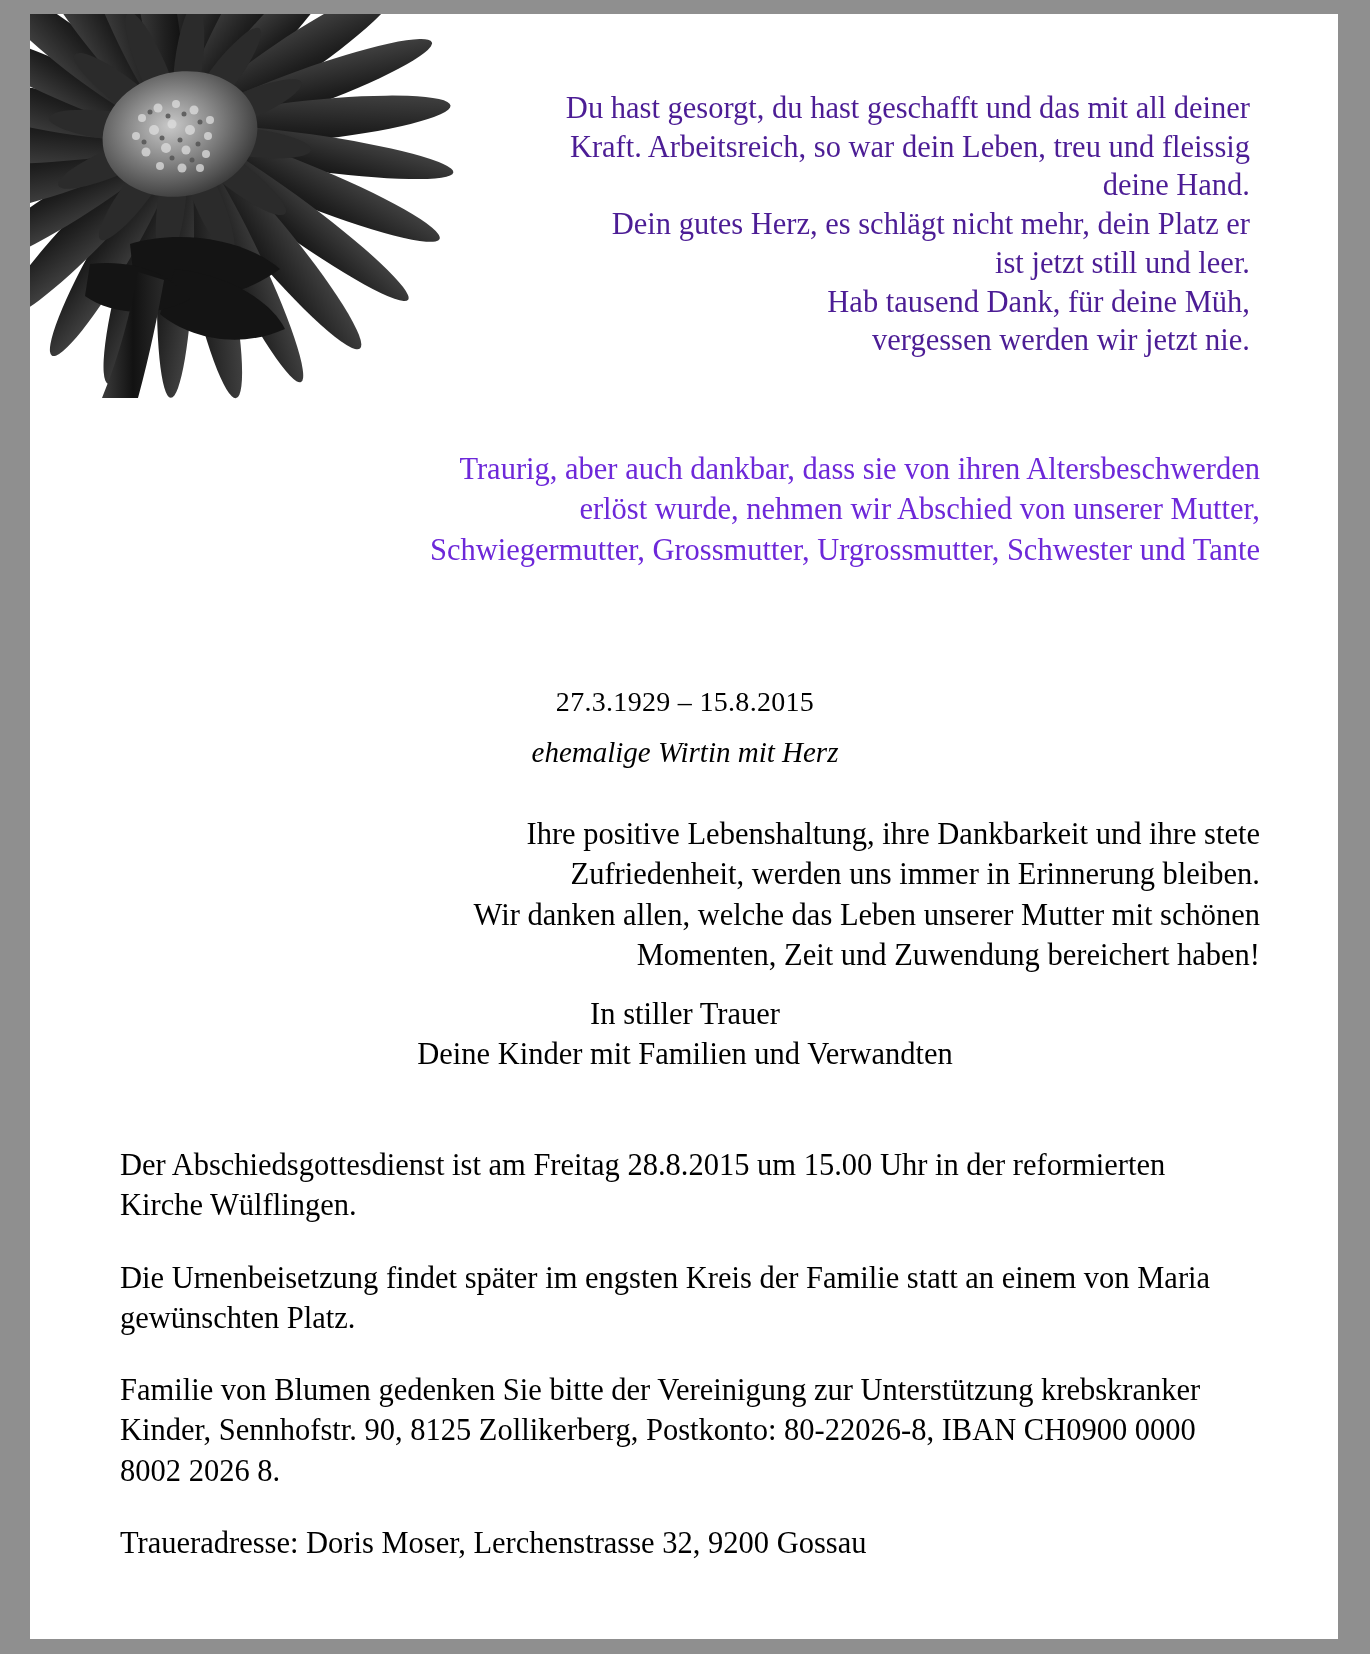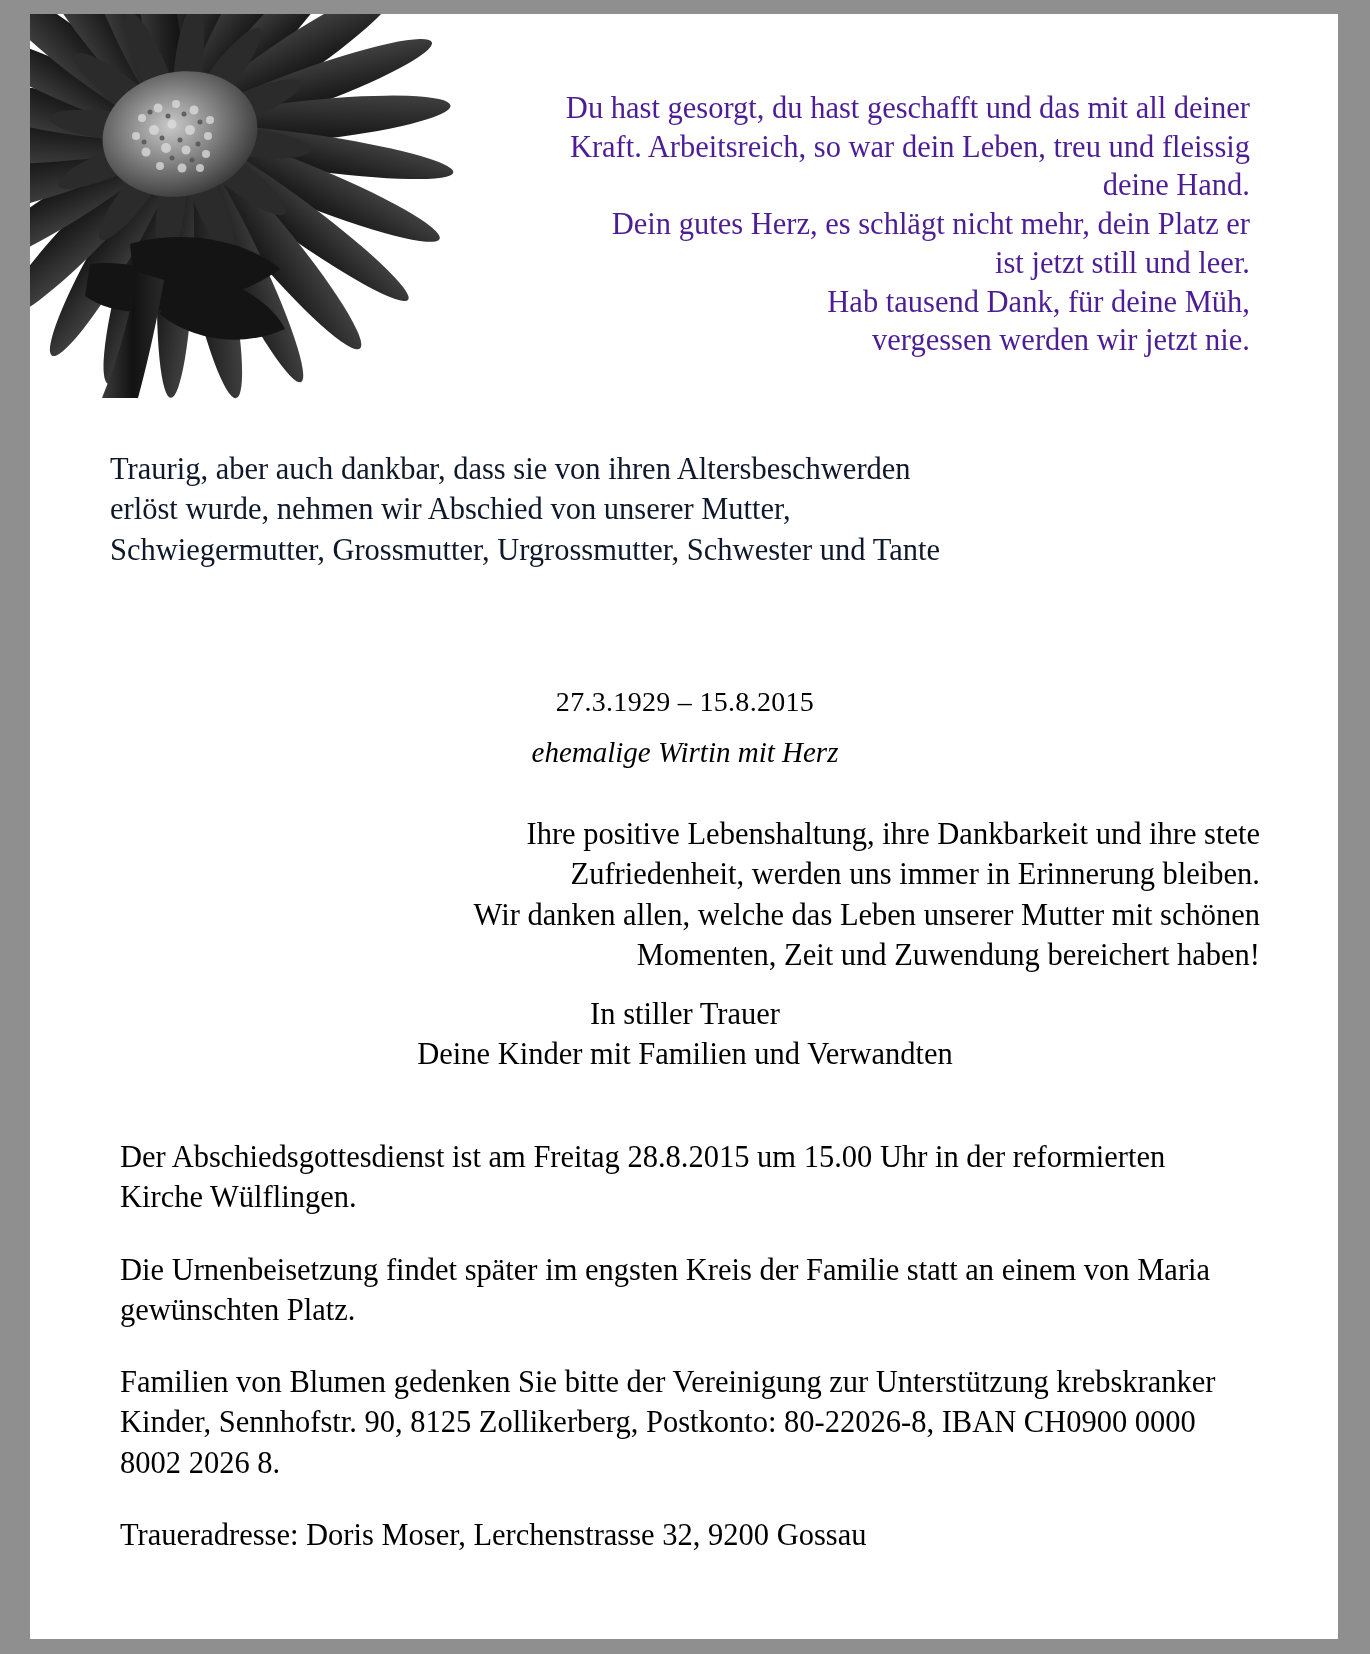--- a/index.html
+++ b/index.html
@@ -46,24 +46,24 @@
     color: #4c1d95;
   }
   .poem .ln { white-space: pre-wrap; }
 
   
   .intro {
     position: absolute;
     left: 80px;
     top: 435px;
     width: 1150px;
-    text-align: left;
+    text-align: right;
     font-size: 30.5px;
     line-height: 1.32;
-    color: #0f172a;
+    color: #6d28d9;
   }
 
   
   .name {
     position: absolute;
     left: 80px;
     top: 588px;
     width: 1150px;
     text-align: center;
     font-size: 64px;
@@ -115,21 +115,21 @@
   
   .details {
     position: absolute;
     left: 90px;
     top: 1115px;
     width: 1120px;
     text-align: left;
     font-size: 30.5px;
     line-height: 1.32;
   }
-  .details p { margin: 8px 0 32px 0; }
+  .details p { margin: 16px 0 32px 0; }
   .details p:last-child { margin-bottom: 0; }
 </style>
 </head>
 <body>
 
 <div class="page">
 
   <div class="flower-wrap">
     <svg width="430" height="385" viewBox="0 0 430 385" xmlns="http://www.w3.org/2000/svg" aria-hidden="true">
       <defs>
@@ -284,20 +284,20 @@
   <div class="details">
     <p>
       <span>Der Abschiedsgottesdienst ist am Freitag 28.8.2015 um 15.00 Uhr in</span>
       <span>der reformierten Kirche Wülflingen.</span>
     </p>
     <p>
       <span>Die Urnenbeisetzung findet später im engsten Kreis der Familie statt</span>
       <span>an einem von Maria gewünschten Platz.</span>
     </p>
     <p>
-      <span>Familien von Blumen gedenken Sie bitte der Vereinigung zur</span>
+      <span>Familie von Blumen gedenken Sie bitte der Vereinigung zur</span>
       <span>Unterstützung krebskranker Kinder, Sennhofstr. 90, 8125 Zollikerberg,</span>
       <span>Postkonto: 80-22026-8, IBAN CH0900 0000 8002 2026 8.</span>
     </p>
     <p>Traueradresse: Doris Moser, Lerchenstrasse 32, 9200 Gossau</p>
   </div>
 
 </div>
 
 </body></html>

